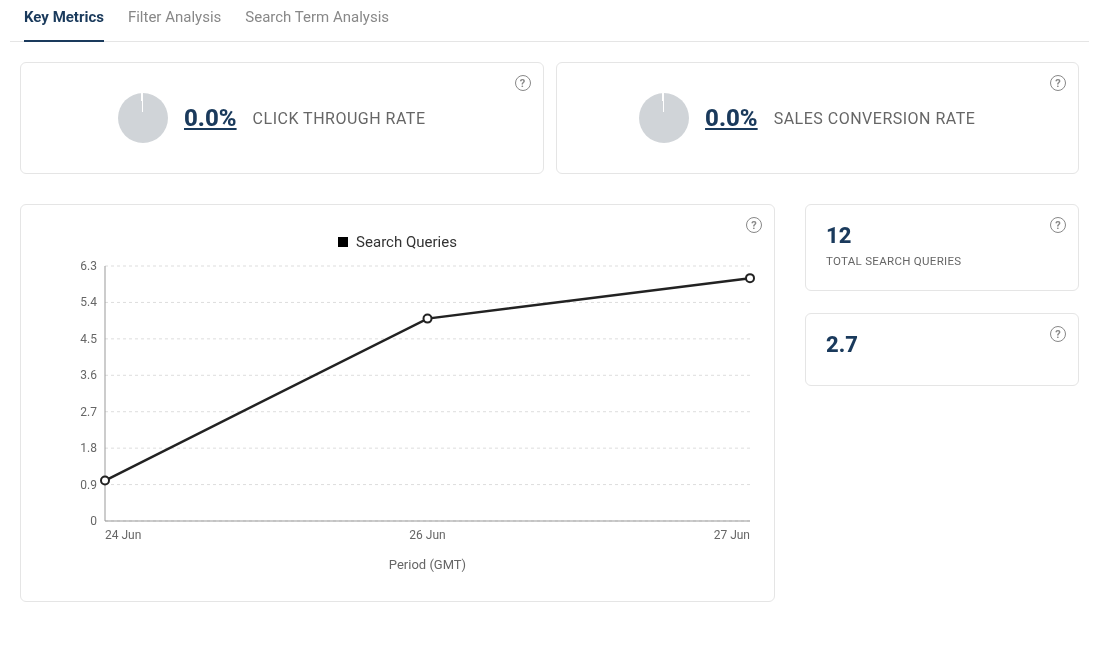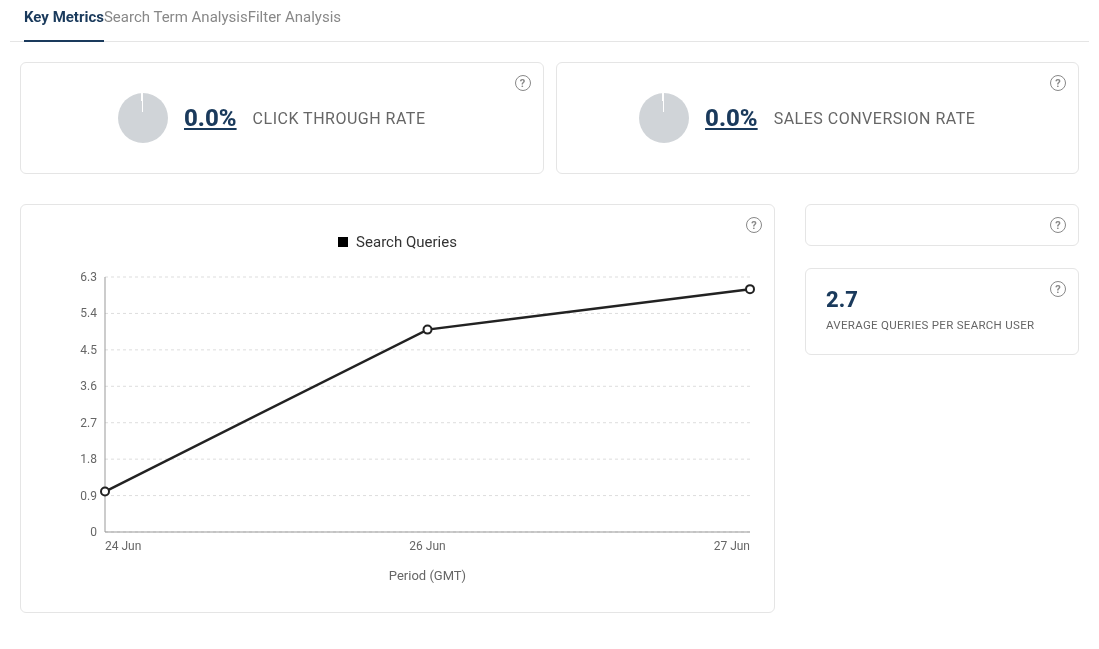--- a/index.html
+++ b/index.html
@@ -4,20 +4,21 @@
 <style>
   * { box-sizing: border-box; margin: 0; padding: 0; }
   body {
     font-family: -apple-system, BlinkMacSystemFont, "Segoe UI", Roboto, Arial, sans-serif;
     background: #fff;
     color: #333;
     padding: 0 10px;
   }
   .tabs {
     display: flex;
+    gap: 24px;
     border-bottom: 1px solid #e5e5e5;
     padding: 0 14px;
   }
   .tab {
     padding: 8px 0 14px 0;
     font-size: 15px;
     color: #888;
     cursor: pointer;
     border-bottom: 2px solid transparent;
     margin-bottom: -1px;
@@ -101,21 +102,21 @@
     letter-spacing: 0.3px;
     color: #666;
     text-transform: uppercase;
   }
   .chart-legend {
     display: flex;
     justify-content: center;
     align-items: center;
     gap: 8px;
     font-size: 15px;
-    margin-bottom: 21px;
+    margin-bottom: 10px;
     margin-top: 10px;
     color: #333;
   }
   .legend-swatch {
     width: 10px;
     height: 10px;
     background: #000;
   }
   svg.chart { display: block; }
   .grid-line { stroke: #ddd; stroke-dasharray: 3 3; stroke-width: 1; }
@@ -123,22 +124,22 @@
   .tick-label { font-size: 12px; fill: #666; }
   .axis-label { font-size: 13px; fill: #666; }
   .data-line { stroke: #222; stroke-width: 2.5; fill: none; }
   .data-point { fill: #fff; stroke: #222; stroke-width: 2; }
 </style>
 </head>
 <body>
 
 <div class="tabs">
   <div class="tab active">Key Metrics</div>
+  <div class="tab">Filter Analysis</div>
   <div class="tab">Search Term Analysis</div>
-  <div class="tab">Filter Analysis</div>
 </div>
 
 <div class="content">
 
   <div class="top-row">
 
     <div class="card metric-card">
       <div class="help-icon">?</div>
       <div class="pie"></div>
       <div class="metric-value">0.0%</div>
@@ -188,23 +189,24 @@
           <circle cx="70" cy="219.52380952380952" r="4" class="data-point"></circle>
           <circle cx="392.5" cy="57.61904761904759" r="4" class="data-point"></circle>
           <circle cx="715" cy="17.14285714285714" r="4" class="data-point"></circle>
           <text x="392.5" y="308" text-anchor="middle" class="axis-label">Period (GMT)</text>
         </svg>
     </div>
 
     <div class="side-col">
       <div class="card small-card">
         <div class="help-icon">?</div>
+        <div class="small-value">12</div>
+        <div class="small-label">TOTAL SEARCH QUERIES</div>
       </div>
       <div class="card small-card">
         <div class="help-icon">?</div>
         <div class="small-value">2.7</div>
-        <div class="small-label">AVERAGE QUERIES PER SEARCH USER</div>
       </div>
     </div>
 
   </div>
 
 </div>
 
 </body></html>

